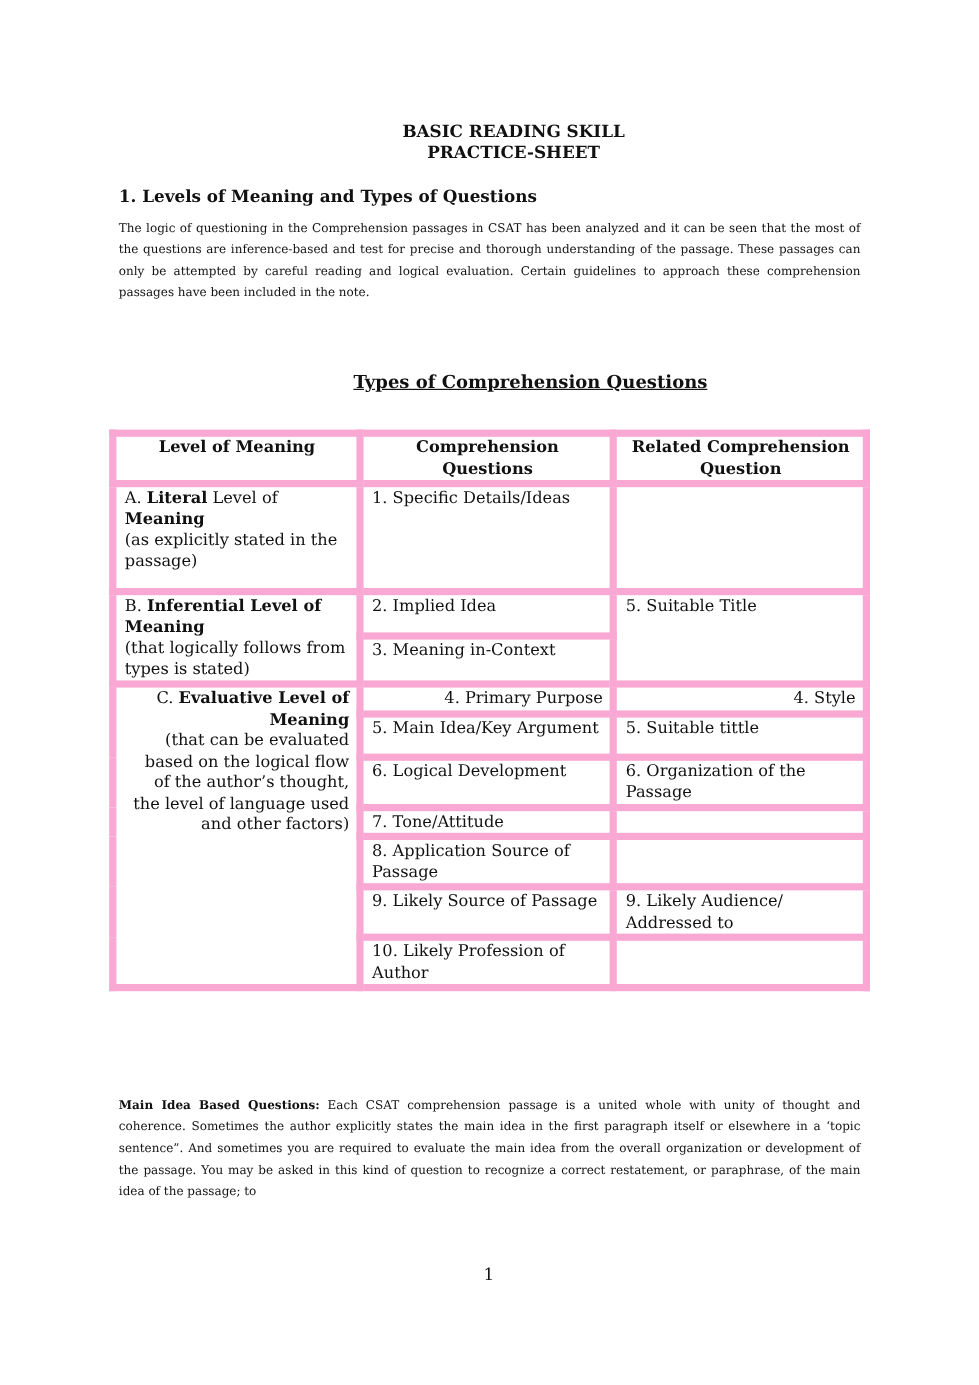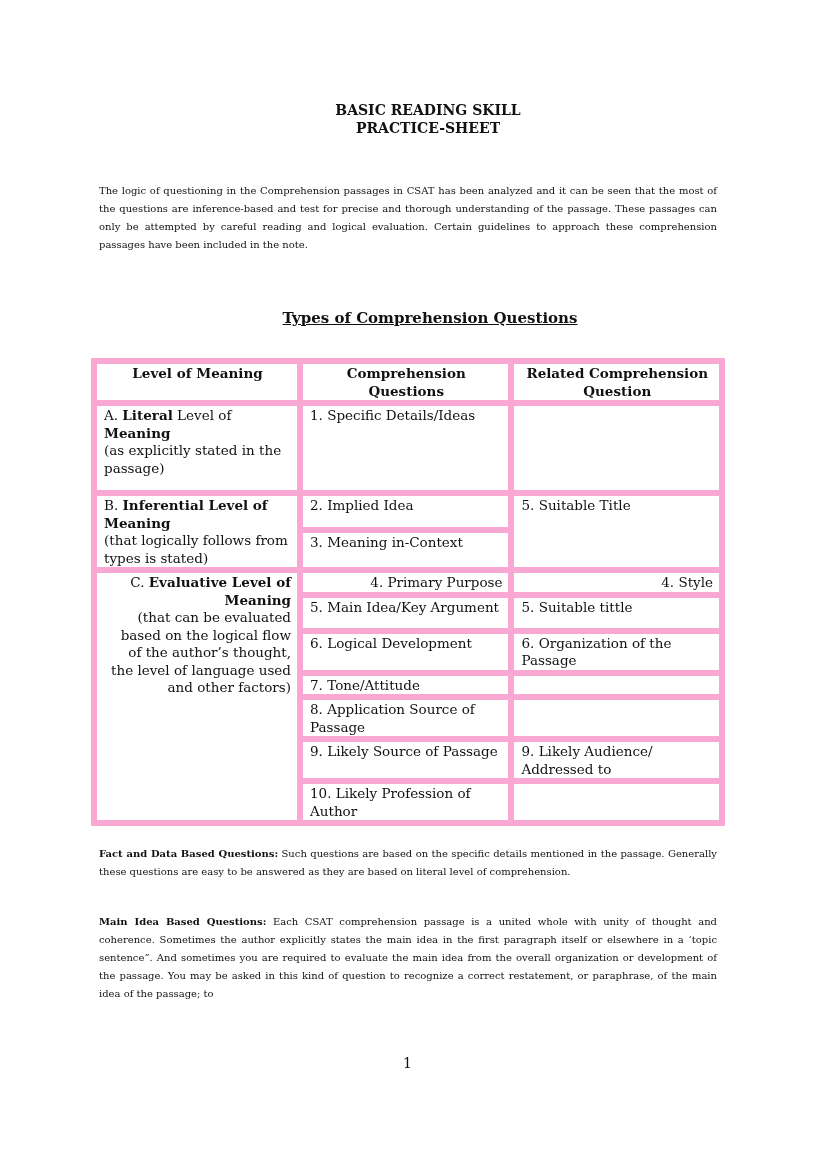--- a/index.html
+++ b/index.html
@@ -9,21 +9,21 @@
   .title { position: absolute; left: 0; width: 816px; text-align: center;
            font-weight: bold; font-size: 14px; line-height: 18px; }
   .t1 { top: 101px; left: 20px; }
   .t2 { top: 119px; left: 20px; }
   .section-heading { position: absolute; left: 99px; top: 156px; font-weight: bold; font-size: 14px; }
   .para { position: absolute; left: 99px; width: 618px; font-size: 10px; line-height: 18px;
           text-align: justify; }
   .p-intro { top: 182px; }
   .table-title { position: absolute; top: 309px; left: 0; width: 816px; text-align: center;
                  font-weight: bold; font-size: 15px; text-decoration: underline; padding-left: 0; }
-  .table-title span { position: relative; left: 4px; margin-left: 36px; }
+  .table-title span { position: relative; left: 16px; margin-left: 36px; }
   table.types { position: absolute; left: 91px; top: 358px; width: 634px;
                 border-collapse: collapse; font-size: 13.5px; line-height: 17.5px; }
   table.types td, table.types th { border: 6px solid #f9a8d4; vertical-align: top; padding: 1px 6px 0 7px; }
   table.types th { font-weight: bold; text-align: center; height: 34px; }
   .c1 { width: 195px; }
   .c2 { width: 198px; }
   .c3 { width: 197px; }
   .b { font-weight: bold; }
   .types-heading { position: absolute; left: 99px; top: 816px; font-weight: bold; font-size: 14px; }
   .p-fact { top: 845px; }
@@ -31,20 +31,21 @@
   .lead { font-weight: bold; }
   .page-num { position: absolute; top: 1055px; left: 403px; font-size: 14px; }
 </style>
 </head>
 <body>
 
 <div class="page">
   <div class="title t1">BASIC READING SKILL</div>
   <div class="title t2">PRACTICE-SHEET</div>
 
+  <div class="section-heading">1. Levels of Meaning and Types of Questions</div>
   <div class="para p-intro">The logic of questioning in the Comprehension passages in CSAT has been analyzed and it can be seen that the most of the questions are inference-based and test for precise and thorough understanding of the passage. These passages can only be attempted by careful reading and logical evaluation. Certain guidelines to approach these comprehension passages have been included in the note.</div>
 
   <div class="table-title"><span>Types of Comprehension Questions</span></div>
 
   <table class="types">
     <tbody>
         <tr>
       <th class="c1">Level of Meaning</th>
       <th class="c2">Comprehension Questions</th>
       <th class="c3">Related Comprehension Question</th>
@@ -100,18 +101,17 @@
       <td>9. Likely Audience/ Addressed to</td>
     </tr>
     <tr style="height:36px;">
       <td>10. Likely Profession of Author</td>
       <td></td>
     </tr>
   </tbody>
     </table>
 
 
-  <div class="para p-fact"><span class="lead">Fact and Data Based Questions:</span><span> Such questions are based on the specific details mentioned in the passage. Generally these questions are easy to be answered as they are based on literal level of comprehension.</span></div>
 
   <div class="para p-main"><span class="lead">Main Idea Based Questions:</span><span> Each CSAT comprehension passage is a united whole with unity of thought and coherence. Sometimes the author explicitly states the main idea in the first paragraph itself or elsewhere in a ‘topic sentence”. And sometimes you are required to evaluate the main idea from the overall organization or development of the passage. You may be asked in this kind of question to recognize a correct restatement, or paraphrase, of the main idea of the passage; to</span></div>
 
   <div class="page-num">1</div>
 </div>
 
 </body></html>

